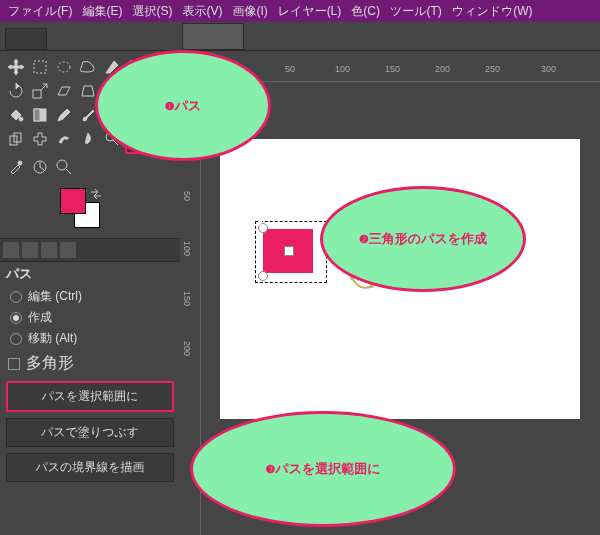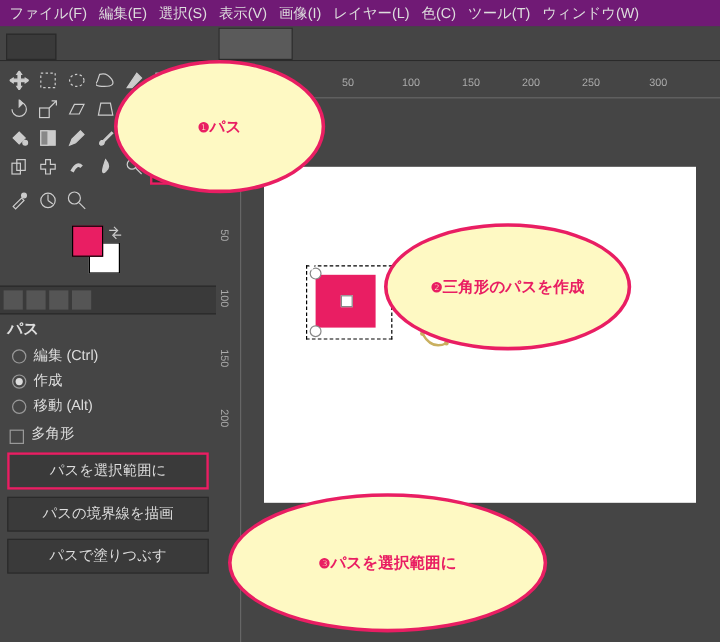--- a/index.html
+++ b/index.html
@@ -18,37 +18,37 @@
 .sw-fg{position:absolute;width:24px;height:24px;background:#e91e63;border:1px solid #000;top:0;left:0}
 .sw-bg{position:absolute;width:24px;height:24px;background:#fff;border:1px solid #000;top:14px;left:14px}
 .sw-tiny{position:absolute;top:0;left:30px;width:12px;height:12px}
 .dockhdr{height:22px;background:#3a3a3a;display:flex;align-items:center;gap:3px;padding:0 3px;border-top:1px solid #2a2a2a;border-bottom:1px solid #2a2a2a}
 .dockhdr .dicon{width:16px;height:16px;background:#555}
 .opt-title{padding:3px 6px;font-size:13px;font-weight:bold}
 .opt-sub{padding:0 6px 4px;font-size:12px}
 .radio-row{display:flex;align-items:center;padding:2px 10px;font-size:12px;gap:6px}
 .radio{width:10px;height:10px;border:1px solid #999;border-radius:50%}
 .radio.on::after{content:"";display:block;width:6px;height:6px;background:#ddd;border-radius:50%;margin:2px}
-.chk-row{display:flex;align-items:flex-end;padding:4px 8px;font-size:12px;gap:6px}
+.chk-row{display:flex;align-items:center;padding:4px 8px;font-size:16px;gap:6px}
 .chk{width:10px;height:10px;border:1px solid #999}
 .btn{margin:3px 6px;padding:5px 0;text-align:center;background:#3a3a3a;border:1px solid #2a2a2a;font-size:12px;cursor:pointer}
 .btn.hl{border:2px solid #e91e63}
 .canvas-area{flex:1;position:relative;background:#454545}
 .ruler-h{position:absolute;top:10px;left:0;right:0;height:20px;border-bottom:1px solid #666}
 .rtick{position:absolute;top:3px;font-size:9px;color:#aaa}
 .ruler-v{position:absolute;top:30px;left:0;width:20px;bottom:0;border-right:1px solid #666}
 .vtick{position:absolute;left:2px;font-size:9px;color:#aaa;writing-mode:vertical-rl}
 .canvas{position:absolute;top:88px;left:40px;width:360px;height:280px;background:#fff}
 .sel{position:absolute;top:170px;left:75px;width:70px;height:60px;border:1px dashed #000}
 .tri{position:absolute;top:178px;left:83px;width:50px;height:44px;background:#e91e63}
 .handle{position:absolute;width:8px;height:8px;background:#fff;border:1px solid #888;border-radius:50%}
 .handle.sq{border-radius:0}
 .cursor{position:absolute;top:200px;left:175px;font-size:14px;color:#333}
 .anchor{position:absolute;top:225px;left:170px}
-.bubble{position:absolute;background:#fef9c3;border:3px solid #e91e63;border-radius:50%;display:flex;align-items:center;justify-content:center;color:#e91e63;font-size:13px;font-weight:bold}
+.bubble{position:absolute;background:#86efac;border:3px solid #e91e63;border-radius:50%;display:flex;align-items:center;justify-content:center;color:#e91e63;font-size:13px;font-weight:bold}
 .b1{top:50px;left:95px;width:170px;height:105px}
 .b2{top:135px;left:140px;width:200px;height:100px}
 .b3{top:360px;left:10px;width:260px;height:110px}
 .tail{position:absolute;width:0;height:0}
 .t1{top:145px;left:150px;border-left:12px solid transparent;border-right:12px solid transparent;border-top:28px solid #fff}
 .t1b{top:148px;left:147px;border-left:15px solid transparent;border-right:15px solid transparent;border-top:32px solid #e91e63;z-index:-1}
 .t2{top:200px;left:140px;border-top:12px solid transparent;border-bottom:12px solid transparent;border-right:30px solid #fff}
 .circ-num{font-size:11px}
 </style>
 </head>
@@ -270,22 +270,22 @@
       </div>
     <div class="radio-row">
         <span class="radio"></span>
         <span>移動 (Alt)</span>
       </div>
     <div class="chk-row">
         <span class="chk"></span>
         <span>多角形</span>
       </div>
     <div class="btn hl">パスを選択範囲に</div>
+    <div class="btn">パスで塗りつぶす</div>
     <div class="btn">パスの境界線を描画</div>
-    <div class="btn">パスで塗りつぶす</div>
   </div>
 
   <div class="canvas-area">
     <div class="ruler-h">
       <span class="rtick" style="left:10px">-50</span>
       <span class="rtick" style="left:55px">0</span>
       <span class="rtick" style="left:105px">50</span>
       <span class="rtick" style="left:155px">100</span>
       <span class="rtick" style="left:205px">150</span>
       <span class="rtick" style="left:255px">200</span>

